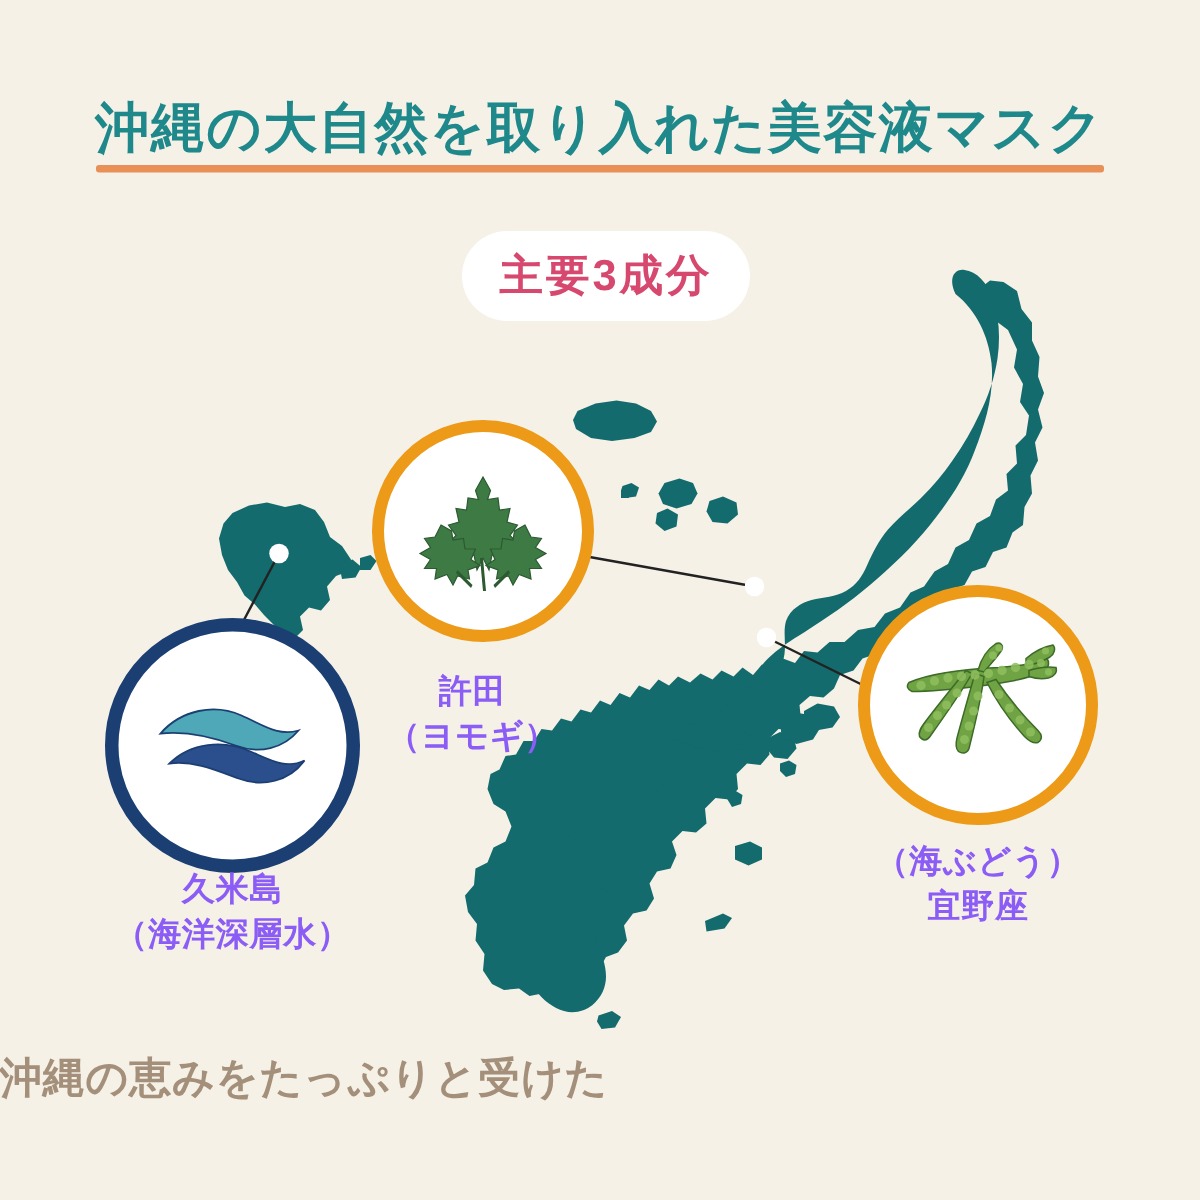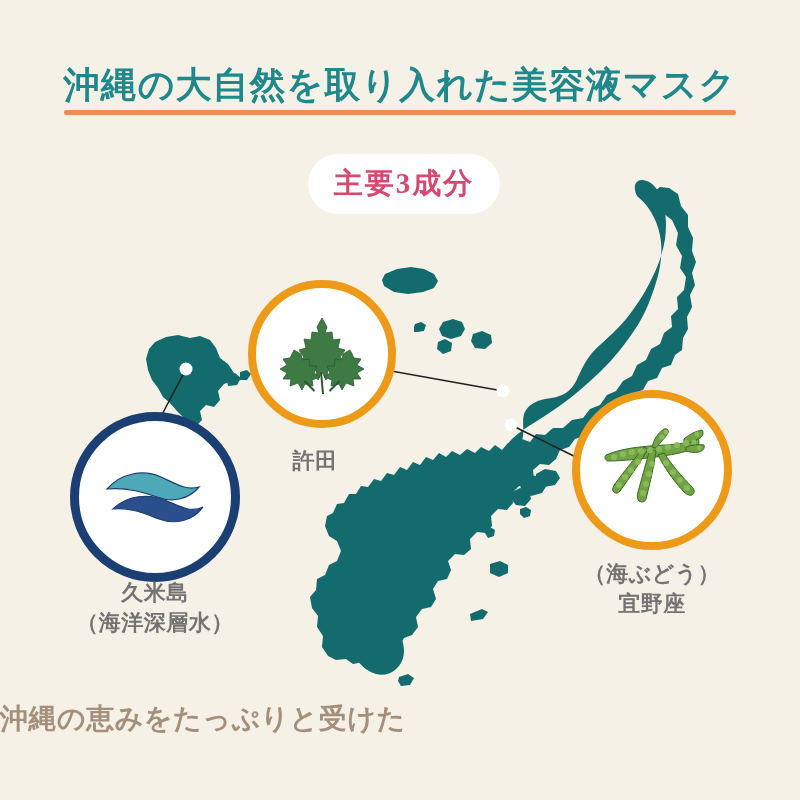--- a/index.html
+++ b/index.html
@@ -55,21 +55,20 @@
     position: absolute;
     left: 308px;
     top: 130px;
     width: 192px;
     height: 60px;
     background: #FFFFFF;
     border-radius: 30px;
     display: flex;
     align-items: center;
     justify-content: center;
-    font-family: Liberation Serif, serif;
   }
   .badge-label {
     font-size: 29px;
     font-weight: 700;
     color: #D6486E;
     letter-spacing: 2px;
   }
 
   
   .map-layer {
@@ -110,21 +109,21 @@
     width: 160px;
     height: 160px;
     border: 8px solid #EC9A17;
   }
   .callout svg { display: block; }
 
   
   .site-label {
     position: absolute;
     text-align: center;
-    color: #737373;
+    color: #8b5cf6;
     font-size: 22px;
     font-weight: 700;
     line-height: 1.38;
     letter-spacing: 0.5px;
     white-space: nowrap;
   }
   .site-label .ln { display: block; }
   .label-kumejima { left: 55px; top: 554px; width: 200px; }
   .label-kyoda    { left: 215px; top: 422px; width: 200px; }
   .label-ginoza   { left: 552px; top: 535px; width: 200px; }
@@ -378,20 +377,21 @@
     </svg>
   </div>
 
   <div class="site-label label-kumejima">
     <span class="ln">久米島</span>
     <span class="ln">（海洋深層水）</span>
   </div>
 
   <div class="site-label label-kyoda">
     <span class="ln">許田</span>
+    <span class="ln">（ヨモギ）</span>
   </div>
 
   <div class="site-label label-ginoza">
     <span class="ln">（海ぶどう）</span>
     <span class="ln">宜野座</span>
   </div>
 
   <div class="footer">
     <span class="ln">沖縄の恵みをたっぷりと受けた</span>
   </div>

